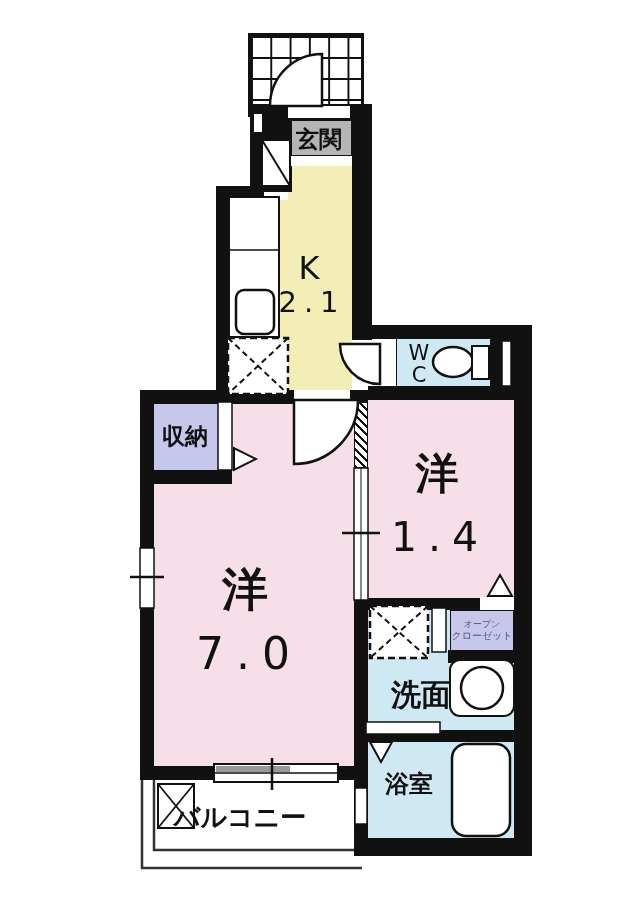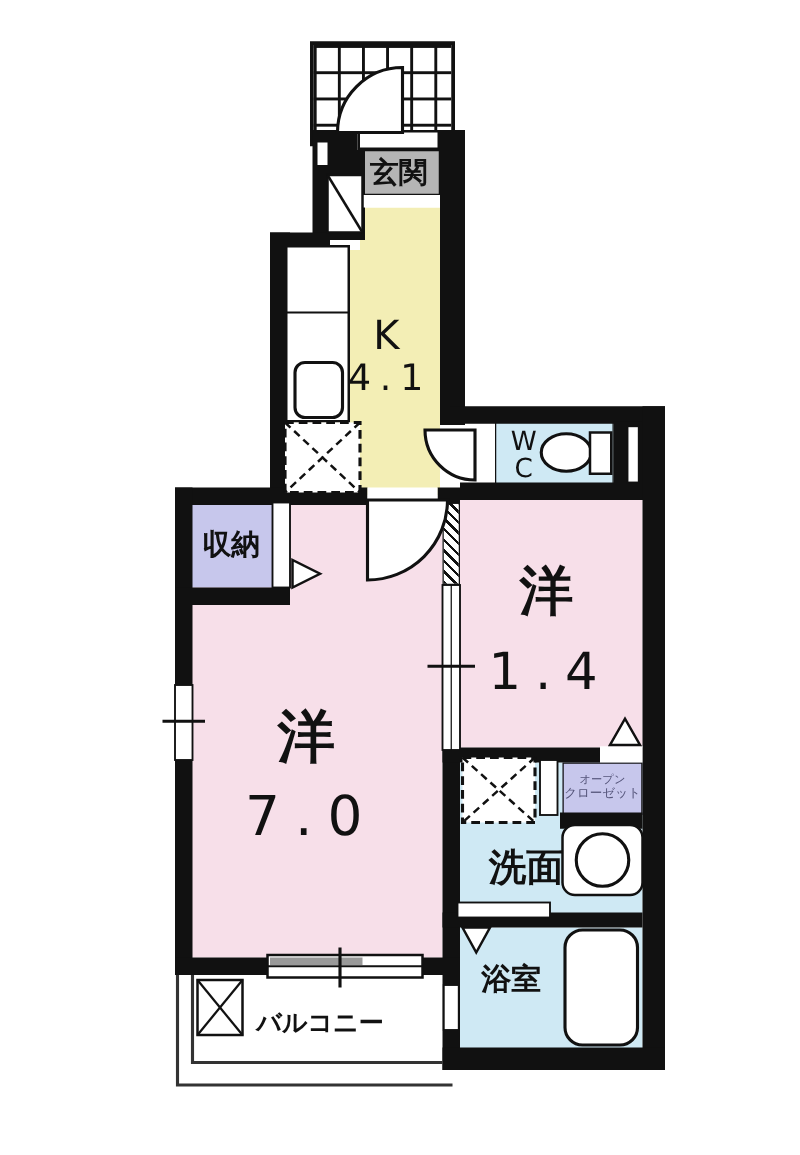--- a/index.html
+++ b/index.html
@@ -136,28 +136,28 @@
     <polyline points="154,780 154,850 354,850" fill="none" stroke="#333" stroke-width="2.5"></polyline>
 
     <rect x="158" y="784" width="36" height="44" fill="#fff" stroke="#111" stroke-width="2"></rect>
     <line x1="158" y1="784" x2="194" y2="828" stroke="#111" stroke-width="1.8"></line>
     <line x1="194" y1="784" x2="158" y2="828" stroke="#111" stroke-width="1.8"></line>
   </svg>
 
   <div class="layer labels">
     <div class="lbl cjk" style="left:319px;top:139px;font-size:23px;">玄関</div>
     <div class="lbl num" style="left:309px;top:269px;font-size:32px;">K</div>
-    <div class="lbl num" style="left:312px;top:302px;font-size:29px;letter-spacing:7px;">4.1</div>
+    <div class="lbl num" style="left:312px;top:302px;font-size:29px;letter-spacing:7px;">2.1</div>
     <div class="lbl num" style="left:419px;top:353px;font-size:21px;">W</div>
     <div class="lbl num" style="left:419px;top:375px;font-size:21px;">C</div>
     <div class="lbl cjk" style="left:185px;top:436px;font-size:23px;">収納</div>
     <div class="lbl cjk" style="left:245px;top:589px;font-size:46px;">洋</div>
     <div class="lbl num" style="left:249px;top:654px;font-size:44px;letter-spacing:12px;">7.0</div>
     <div class="lbl cjk" style="left:437px;top:474px;font-size:43px;">洋</div>
     <div class="lbl num" style="left:440px;top:538px;font-size:41px;letter-spacing:11px;">1.4</div>
     <div class="lbl" style="left:482px;top:625px;font-size:9px;color:#55557a;">オープン</div>
     <div class="lbl" style="left:482px;top:636px;font-size:10px;color:#55557a;">クローゼット</div>
     <div class="lbl cjk" style="left:421px;top:695px;font-size:30px;">洗面</div>
     <div class="lbl cjk" style="left:409px;top:786px;font-size:24px;font-family:Liberation Mono, monospace;">浴室</div>
-    <div class="lbl cjk" style="left:256px;top:818px;font-size:20px;">バルコニー</div>
+    <div class="lbl cjk" style="left:240px;top:818px;font-size:26px;">バルコニー</div>
   </div>
 
 </div>
 
 </body></html>

